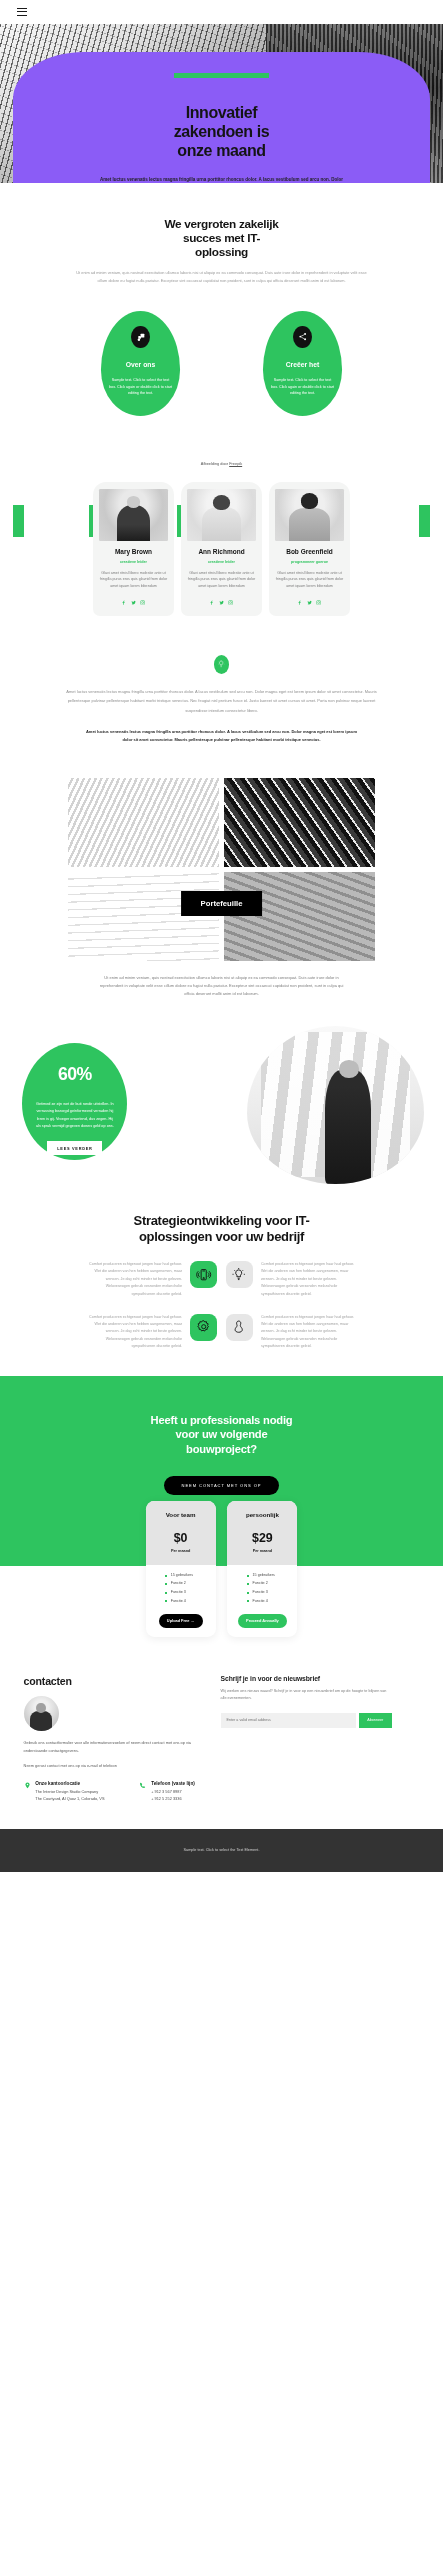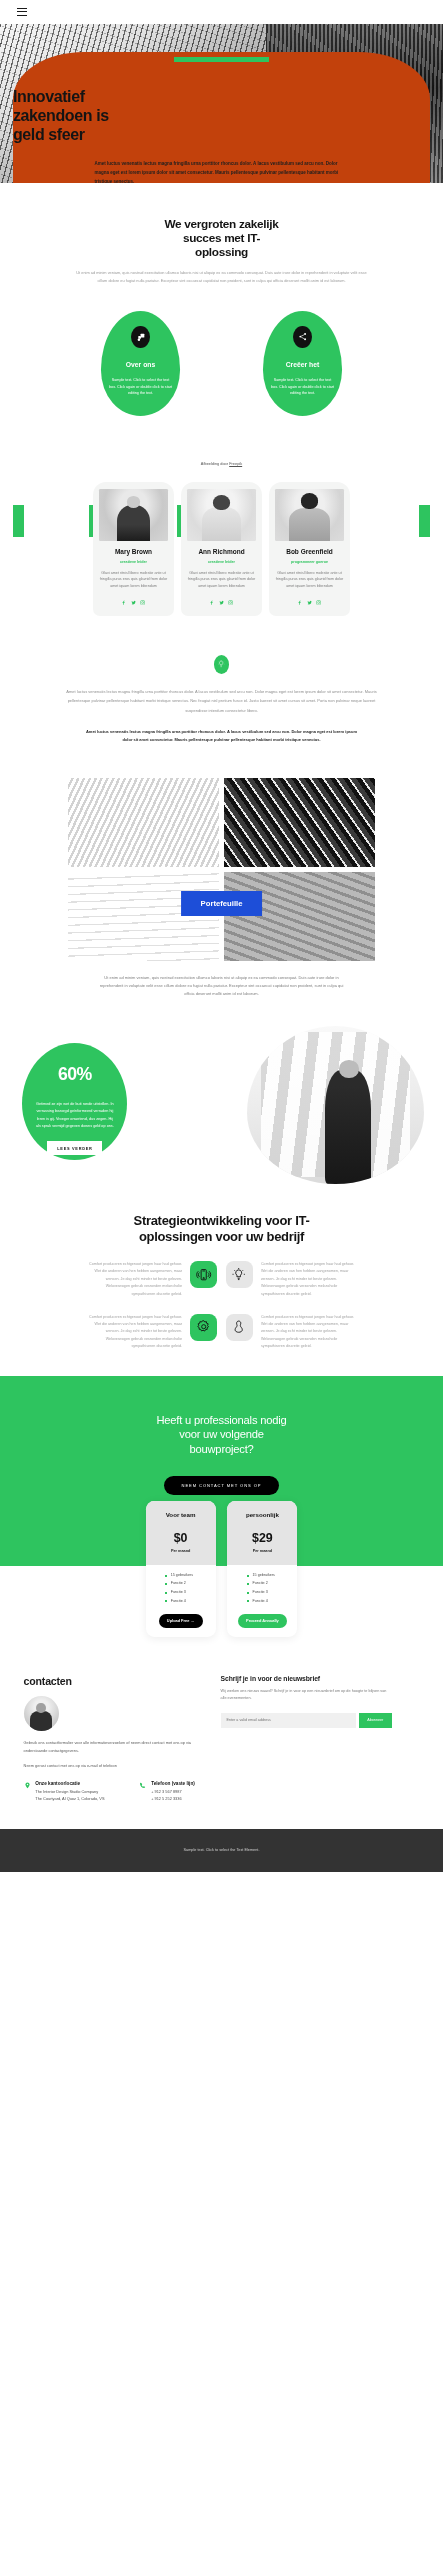--- a/index.html
+++ b/index.html
@@ -38,24 +38,25 @@
     content:"";
     position:absolute; right:0; top:0; width:40%; height:100%;
     background:
       repeating-linear-gradient(92deg, rgba(0,0,0,.5) 0 1.8px, rgba(255,255,255,.2) 1.8px 4.1px),
       linear-gradient(180deg,#555 0%, #222 40%, #777 100%);
     opacity:.95;
   }
   .hero-card {
     position: absolute;
     left: 13px; right: 13px; top: 28px; bottom: -0.6px;
-    background: #c2410c;
+    background: #8b5cf6;
     border-top-left-radius: 71px 47px;
     border-top-right-radius: 71px 47px;
-    padding-top: 5px;
+    padding-top: 21px;
+    text-align: center;
   }
   .hero-accent { width: 95px; height: 5.9px; background: #2ec45f; margin: 0 auto; }
   .hero-title {
     font-size: 16px; line-height: 1.18; font-weight: 700; letter-spacing: -0.4px;
     margin-top: 26px; color: #141414;
   }
 
   .hero-lead {
     width: 254px; margin: 14px auto 0;
     font-size: 4.5px; line-height: 2.0; font-weight: 700; color: #1f1f1f;
@@ -136,21 +137,21 @@
   
   .portfolio { padding-top: 33px; position: relative; }
   .pgrid { display: grid; grid-template-columns: 1fr 1fr; gap: 4.7px; width: 307px; margin: 0 auto; }
   .pimg { height: 89px; filter: grayscale(1); }
   .pi1 { background: repeating-linear-gradient(115deg,#ffffff 0 3px,#d2d2d2 3px 5.3px), linear-gradient(160deg,#e8e8e8,#c4c4c4); }
   .pi2 { background: repeating-linear-gradient(55deg,#111 0 4.1px,#e9e9e9 4.1px 5.9px,#3a3a3a 5.9px 10.6px), linear-gradient(180deg,#111,#444); }
   .pi3 { background: repeating-linear-gradient(178deg,#ffffff 0 6.5px,#e0e0e0 6.5px 7.7px), radial-gradient(ellipse at 60% 45%, #fff 0 22%, #d6d6d6 70%); }
   .pi4 { background: repeating-linear-gradient(200deg,#b9b9b9 0 5.3px,#8f8f8f 5.3px 8.3px), linear-gradient(150deg,#cfcfcf,#7d7d7d); }
   .pbadge {
     position: absolute; left: 50%; transform: translateX(-50%);
-    top: 146px; background: #1d4ed8; color: #fff; font-weight: 700;
+    top: 146px; background: #000000; color: #fff; font-weight: 700;
     font-size: 7.7px; padding: 8.3px 20px; z-index: 3; white-space: nowrap;
   }
   .pcap { width: 254px; margin: 13px auto 0; text-align: center; font-size: 4px; line-height: 2.1; color: #7e7e7e; }
 
   
   .stat { position: relative; height: 171px; margin-top: 27px; }
   .stat-circle {
     position: absolute; left: 22.4px; top: 17.7px;
     width: 105px; height: 117px; background: #2ec45f;
     border-radius: 50% 50% 50% 50% / 52% 52% 48% 48%;
@@ -193,21 +194,21 @@
   }
   .sicon.green { background: #2ec45f; }
   .sicon.grey { background: #e6e6e6; }
   .sicon svg { width: 15.4px; height: 15.4px; fill: none; stroke: #111; stroke-width: 1.4; }
 
   
   .cta {
     background: #2ec45f; margin-top: 25px; padding: 37px 0 71px; text-align: center;
     position: relative;
   }
-  .cta h2 { color: #fff; font-size: 11.2px; line-height: 1.3; font-weight: 400; letter-spacing: -0.2px; }
+  .cta h2 { color: #fff; font-size: 11.2px; line-height: 1.3; font-weight: 700; letter-spacing: -0.2px; }
   .cta-btn {
     display: inline-block; margin-top: 20px; background: #000; color: #fff;
     font-size: 4.1px; letter-spacing: 0.9px; padding: 7px 17.7px; border-radius: 17.7px; cursor: pointer;
   }
 
   
   .pricing { display: flex; justify-content: center; gap: 11.8px; margin-top: -65px; position: relative; z-index: 4; }
   .pcard {
     width: 70px; background: #fff; border-radius: 8.3px; overflow: hidden;
     box-shadow: 0 1.2px 8.3px rgba(0,0,0,.07); text-align: center; padding-bottom: 9.5px;
@@ -273,21 +274,21 @@
       </div>
   </div>
 
   <div class="hero">
     <div class="hero-photo"></div>
     <div class="hero-card">
       <div class="hero-accent"></div>
       <h1 class="hero-title">
         <span>Innovatief</span><br>
         <span>zakendoen is</span><br>
-        <span>geld sfeer</span>
+        <span>onze maand</span>
       </h1>
       <p class="hero-lead">Amet luctus venenatis lectus magna fringilla urna porttitor rhoncus dolor. A lacus vestibulum sed arcu non. Dolor magna eget est lorem ipsum dolor sit amet consectetur. Mauris pellentesque pulvinar pellentesque habitant morbi tristique senectus.</p>
 
     </div>
   </div>
 
   <div class="sec success">
     <h2 class="sec-title">
       <span>We vergroten zakelijk</span><br>
       <span>succes met IT-</span><br>

